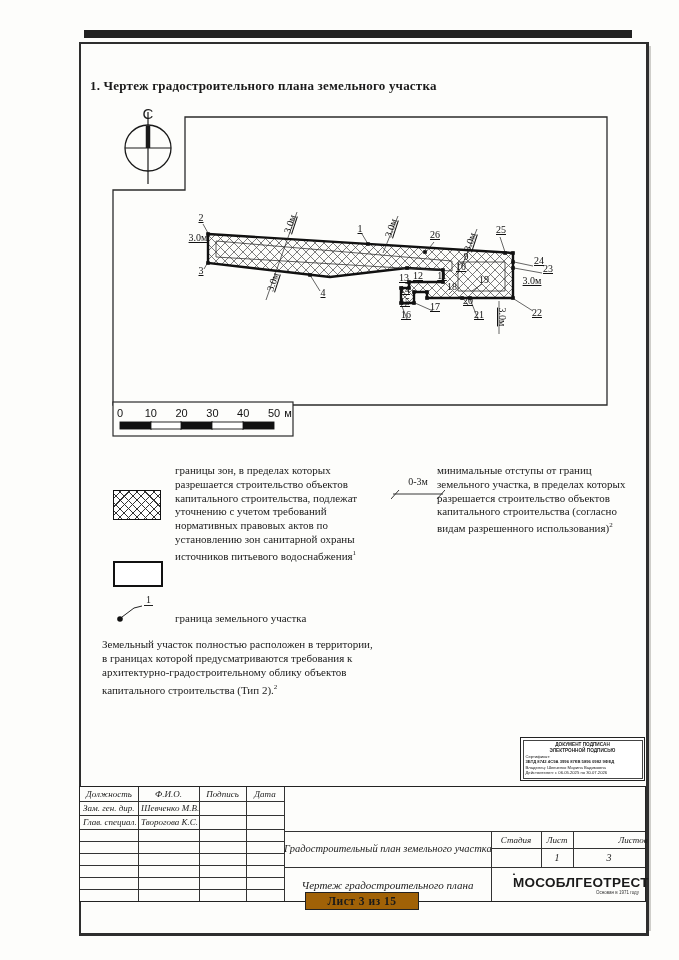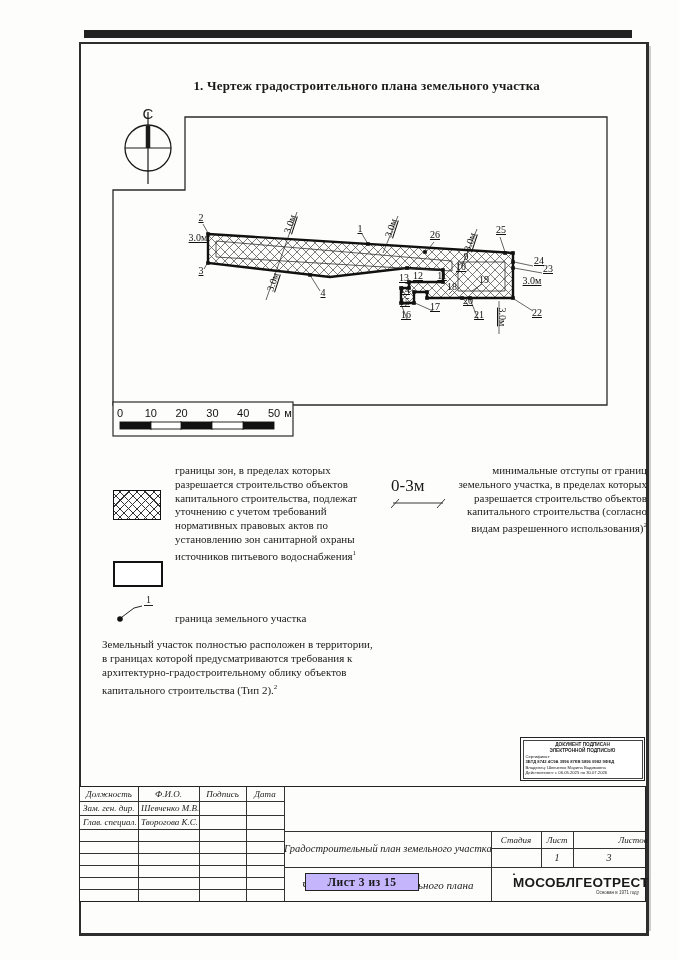--- a/index.html
+++ b/index.html
@@ -2,21 +2,21 @@
 <html><head>
 <meta charset="utf-8">
 <style>
   html,body{margin:0;padding:0;background:#ffffff;}
   .page{position:relative;width:679px;height:960px;background:#fdfdfb;overflow:hidden;
         font-family:"Liberation Serif",serif;color:#1a1a1a;}
   .abs{position:absolute;}
   .scan-bar{left:84px;top:30px;width:548px;height:8px;background:#222;}
   .frame{left:79px;top:42px;width:565px;height:889px;border:2px solid #2e2e2e;border-right-width:3px;border-bottom-width:3px;background:#fdfdfb;}
   .shadow-r{left:648px;top:46px;width:3px;height:885px;background:#cfceca;}
-  .doc-title{left:90px;top:78px;width:450px;text-align:right;font-weight:bold;font-size:13px;letter-spacing:.2px;}
+  .doc-title{left:90px;top:78px;width:450px;text-align:left;font-weight:bold;font-size:13px;letter-spacing:.2px;}
   .compass-label{left:139px;top:105px;width:18px;text-align:center;font-size:15px;font-family:"Liberation Sans",sans-serif;}
   svg.plan{left:0;top:0;width:679px;height:960px;}
   svg.plan *{vector-effect:none;}
   .ldr line{stroke:#222;stroke-width:.7;}
   .mks rect{fill:#111;}
   .plbls text{font-family:"Liberation Serif",serif;font-size:10px;fill:#111;text-anchor:middle;}
   .plbls text.ul{text-decoration:underline;}
   .sticks text{font-family:"Liberation Sans",sans-serif;font-size:11px;fill:#111;text-anchor:middle;}
   .legend-h{left:200px;top:439px;width:320px;text-align:center;font-weight:bold;font-size:12.5px;}
   .ltxt{font-size:11px;line-height:13.8px;white-space:pre-line;}
@@ -32,23 +32,23 @@
   .stamp-h{text-align:center;font-weight:bold;font-size:4.7px;line-height:6px;}
   .tblock{left:79px;top:786px;width:565px;height:114px;border:1.8px solid #222;background:#fdfdfb;}
   .vl,.hl{position:absolute;background:#333;}
   .vl{width:1px;} .hl{height:1px;}
   .cell{position:absolute;font-style:italic;font-size:9px;overflow:hidden;white-space:nowrap;}
   .cell.c{text-align:center;}
   .big{font-size:11px;}
   .org{font-family:"Liberation Sans",sans-serif;font-style:normal;font-weight:bold;font-size:13.5px;letter-spacing:.3px;padding-left:22px;}
   .org-sub{font-family:"Liberation Sans",sans-serif;font-style:normal;font-size:4.5px;color:#333;text-align:right;}
   .org-mark{font-size:4px;font-style:normal;color:#222;}
-  .sheet-box{left:305px;top:873px;width:112px;height:16px;border:1.4px solid #222;text-align:center;
-             font-weight:bold;font-size:11.5px;line-height:16px;letter-spacing:.5px;background:#c4b5fd;}
-  .osym{font-size:17px;}
+  .sheet-box{left:305px;top:892px;width:112px;height:16px;border:1.4px solid #222;text-align:center;
+             font-weight:bold;font-size:11.5px;line-height:16px;letter-spacing:.5px;background:#a16207;}
+  .osym{font-size:10px;text-align:center;}
 </style>
 </head>
 <body>
 
 <div class="page">
 
   <div class="abs scan-bar"></div>
   <div class="abs shadow-r"></div>
   <div class="abs frame"></div>
 
@@ -194,21 +194,21 @@
 источников питьевого водоснабжения</span><sup>1</sup></div>
 
   <div class="abs" style="left:391px;top:476px;width:54px;">
     <div class="osym">0-3м</div>
     <svg width="54" height="12">
       <line x1="2" y1="5" x2="52" y2="5" stroke="#222" stroke-width="0.9"></line>
       <line x1="0" y1="10" x2="8" y2="1" stroke="#222" stroke-width="0.9"></line>
       <line x1="46" y1="10" x2="54" y2="1" stroke="#222" stroke-width="0.9"></line>
     </svg>
   </div>
-  <div class="abs ltxt" style="left:437px;top:464px;width:210px;text-align:right;"><span>минимальные отступы от границ
+  <div class="abs ltxt" style="left:437px;top:464px;width:210px;"><span>минимальные отступы от границ
 земельного участка, в пределах которых
 разрешается строительство объектов
 капитального строительства (согласно
 видам разрешенного использования)</span><sup>2</sup></div>
 
   <div class="abs sw-rect"></div>
   <div class="abs ltxt" style="left:175px;top:566px;width:250px;margin-top:46px;">граница земельного участка</div>
 
   <div class="abs" style="left:108px;top:596px;width:64px;height:30px;">
     <svg width="64" height="30">

